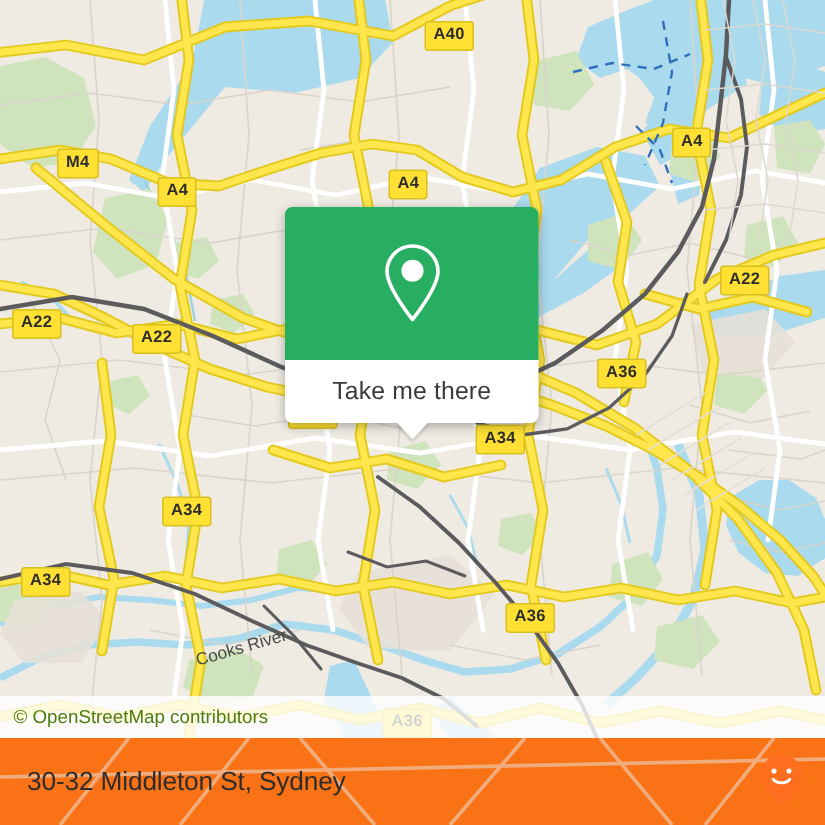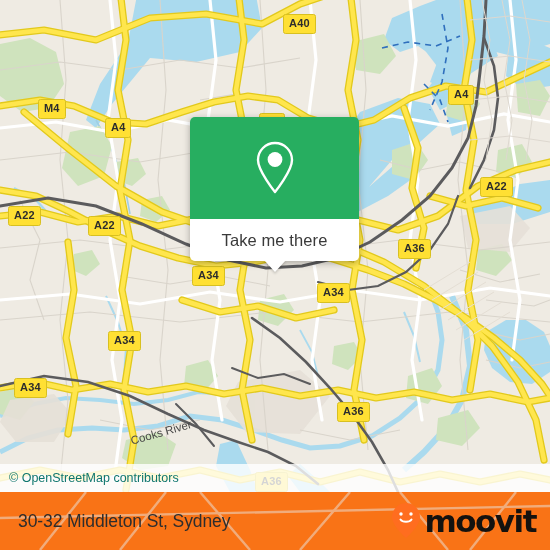--- a/index.html
+++ b/index.html
@@ -62,21 +62,21 @@
     font-family: "Liberation Sans", sans-serif;
     font-size: 11.5px;
     white-space: nowrap;
     pointer-events: none;
   }
 
   
   #popup-card {
     position: absolute;
     left: 190px;
-    top: 117px;
+    top: 138px;
     width: 169px;
     border-radius: 5px;
     box-shadow: 0 2px 7px rgba(0,0,0,0.30);
     overflow: visible;
     z-index: 30;
   }
   #popup-image {
     height: 102px;
     border-radius: 5px 5px 0 0;
     display: flex;
@@ -118,21 +118,21 @@
     width: 550px;
     height: 28px;
     background: rgba(255,255,255,0.80);
     display: flex;
     align-items: center;
     z-index: 25;
   }
   #attribution-text {
     font-family: "Liberation Sans", sans-serif;
     font-size: 12.5px;
-    color: #0f766e;
+    color: #4d7c0f;
     padding-left: 9px;
     white-space: nowrap;
   }
 
   
   #footer-bar {
     position: absolute;
     left: 0;
     top: 492px;
     width: 550px;
@@ -415,17 +415,16 @@
 
     <div id="footer-address">30-32 Middleton St, Sydney</div>
 
     <div id="brand-logo">
       <svg width="30" height="38" viewBox="0 0 30 38">
         <path d="M15 1 C7.3 1 1 7.3 1 15 C1 24 15 36 15 36 C15 36 29 24 29 15 C29 7.3 22.7 1 15 1 Z" fill="#ff6d1f"></path>
         <circle cx="10" cy="12" r="1.7" fill="#ffffff"></circle>
         <circle cx="20" cy="12" r="1.7" fill="#ffffff"></circle>
         <path d="M9.5 17.5 C11.5 20.6 18.5 20.6 20.5 17.5" fill="none" stroke="#ffffff" stroke-width="2" stroke-linecap="round"></path>
       </svg>
-      <span id="brand-wordmark">moovit</span>
     </div>
   </div>
 
 </div>
 
 </body></html>

